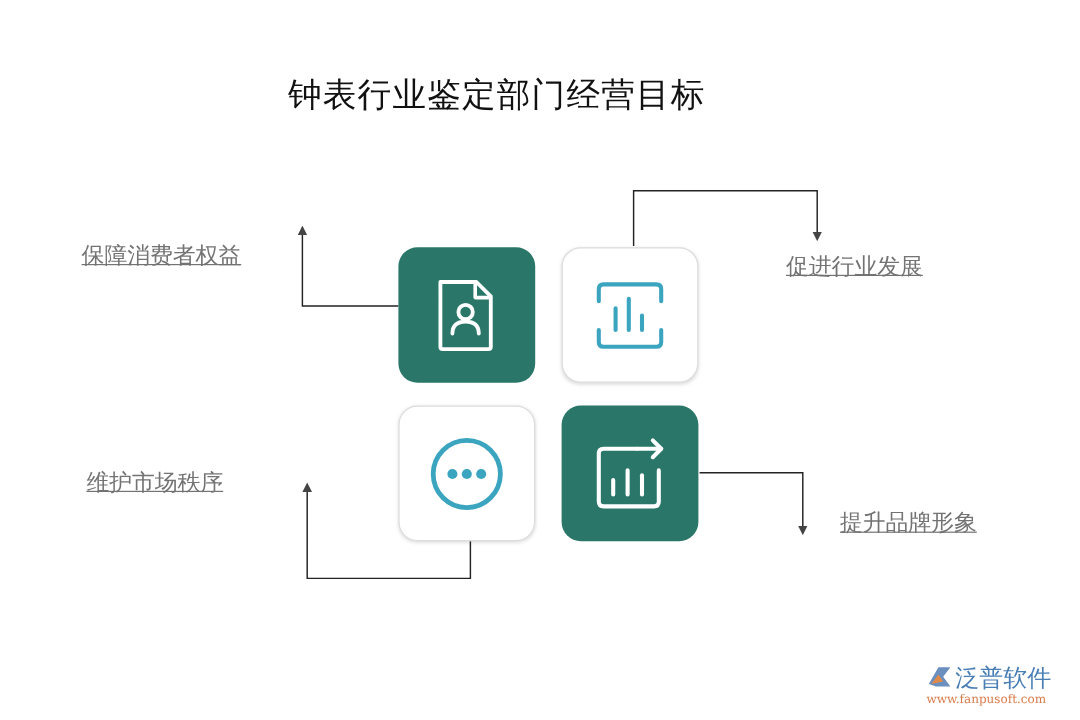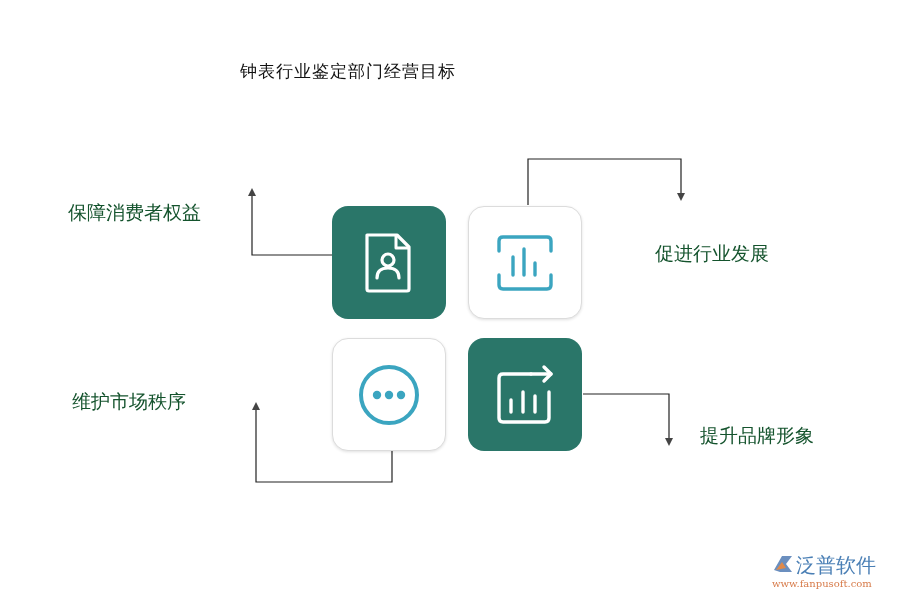--- a/index.html
+++ b/index.html
@@ -1,25 +1,25 @@
 <!DOCTYPE html>
 <html><head>
   <meta charset="utf-8">
   <style>
     html, body { margin: 0; padding: 0; }
     body {
       width: 900px; height: 600px; background: #ffffff; position: relative; overflow: hidden;
       font-family: "DejaVu Serif", "Liberation Serif", serif;
     }
     .title {
-      position: absolute; left: 240px; top: 60px; font-size: 17px; color: #111; letter-spacing: 1px;
+      position: absolute; left: 240px; top: 60px; font-size: 28px; color: #111; letter-spacing: 1px;
       white-space: nowrap;
     }
     .label {
-      position: absolute; font-size: 19px; color: #14532d; white-space: nowrap;
+      position: absolute; font-size: 19px; color: #737373; white-space: nowrap; text-decoration: underline;
     }
     .tile {
       position: absolute; width: 114px; height: 113px; border-radius: 16px; box-sizing: border-box;
       display: flex; align-items: center; justify-content: center;
     }
     .tile.dark { background: #2a7669; }
     .tile.light { background: #ffffff; border: 1px solid #dcdcdc; box-shadow: 0 1px 3px rgba(0,0,0,0.12); }
     svg.lines { position: absolute; left: 0; top: 0; }
     .watermark { position: absolute; left: 770px; top: 552px; width: 125px; height: 45px; }
     .wm-cn { position: absolute; left: 26px; top: 0; font-family: "DejaVu Sans", sans-serif; font-size: 20px; color: #4a7fb5; white-space: nowrap; }
@@ -49,21 +49,21 @@
   <g>
     <polyline points="392,451 392,482 256,482 256,406" fill="none" stroke="#222" stroke-width="1.2" marker-end="url(#arr)"></polyline>
   </g>
 
   <g>
     <polyline points="583,394 669,394 669,442" fill="none" stroke="#222" stroke-width="1.2" marker-end="url(#arr)"></polyline>
   </g>
 </svg>
 
 <div class="label" style="left:68px; top:200px;">保障消费者权益</div>
-<div class="label" style="left:655px; top:209px;margin-top:32px;">促进行业发展</div>
+<div class="label" style="left:655px; top:209px;">促进行业发展</div>
 <div class="label" style="left:72px; top:389px;">维护市场秩序</div>
 <div class="label" style="left:700px; top:423px;text-align:center;">提升品牌形象</div>
 
 <div class="tile dark" style="left:332px; top:206px;">
   <svg width="60" height="64" viewBox="0 0 60 64">
     <path d="M8,4 L38,4 L50,16 L50,58 Q50,60 48,60 L10,60 Q8,60 8,58 Z" fill="none" stroke="#fff" stroke-width="3.2" stroke-linejoin="round"></path>
     <path d="M37,5 L37,17 L49,17" fill="none" stroke="#fff" stroke-width="3" stroke-linejoin="round"></path>
     <circle cx="29" cy="29" r="6" fill="none" stroke="#fff" stroke-width="3.2"></circle>
     <path d="M18,47 Q18,37 29,37 Q40,37 40,47" fill="none" stroke="#fff" stroke-width="3.2" stroke-linecap="round"></path>
   </svg>

